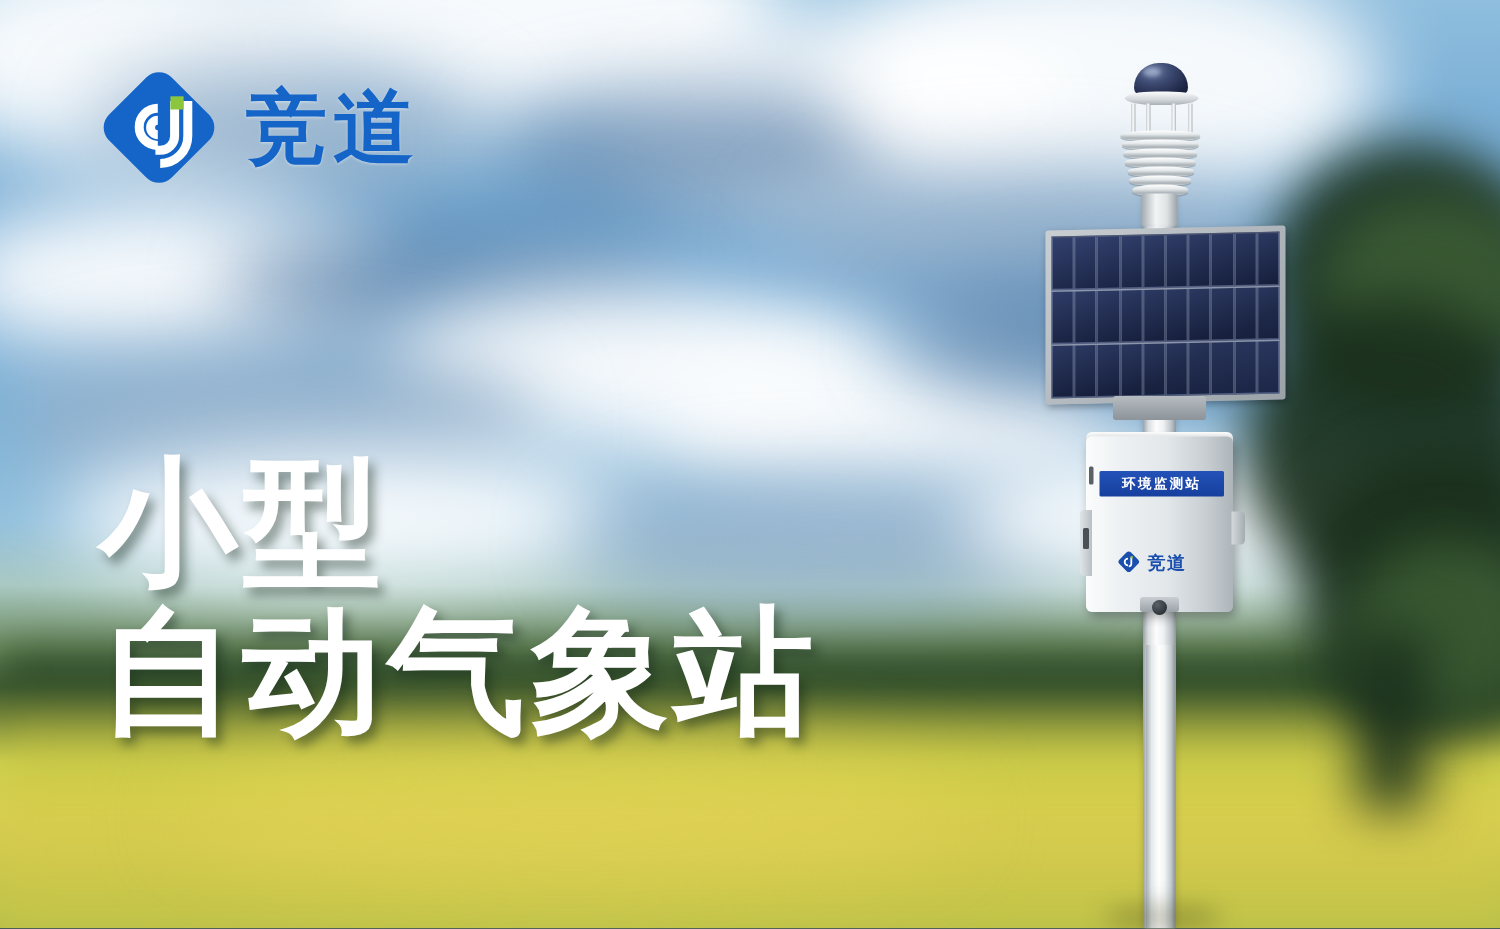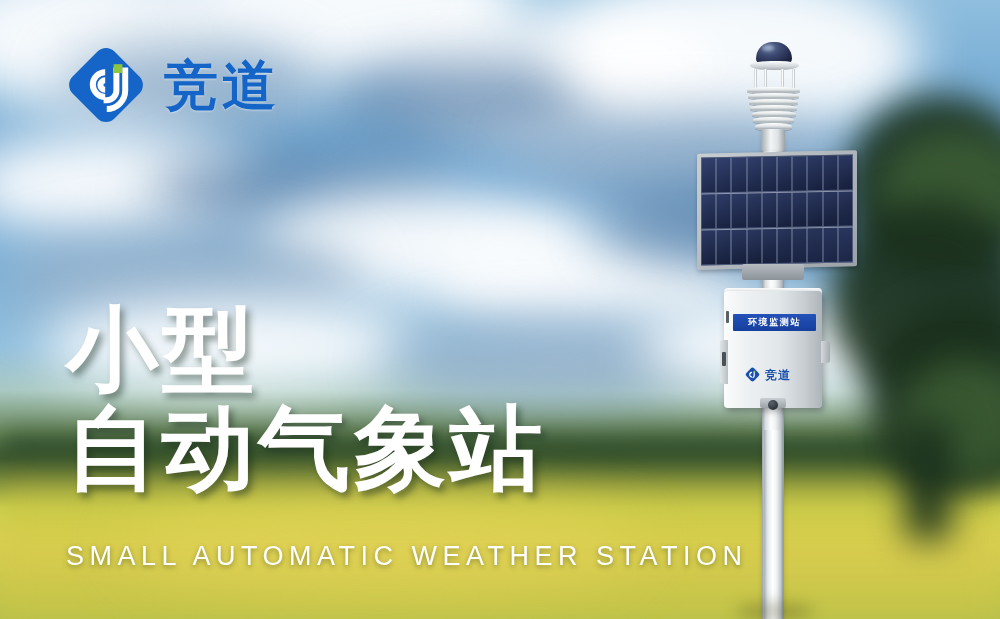--- a/index.html
+++ b/index.html
@@ -389,15 +389,14 @@
       </svg>
     </span>
     <span class="logo-text">竞道</span>
   </div>
 
   <div class="headline">
     <div class="hl-line">小型</div>
     <div class="hl-line">自动气象站</div>
   </div>
 
-  <div class="subtitle">SMALL AUTOMATIC WEATHER STATION</div>
 
 </div>
 
 </body></html>

